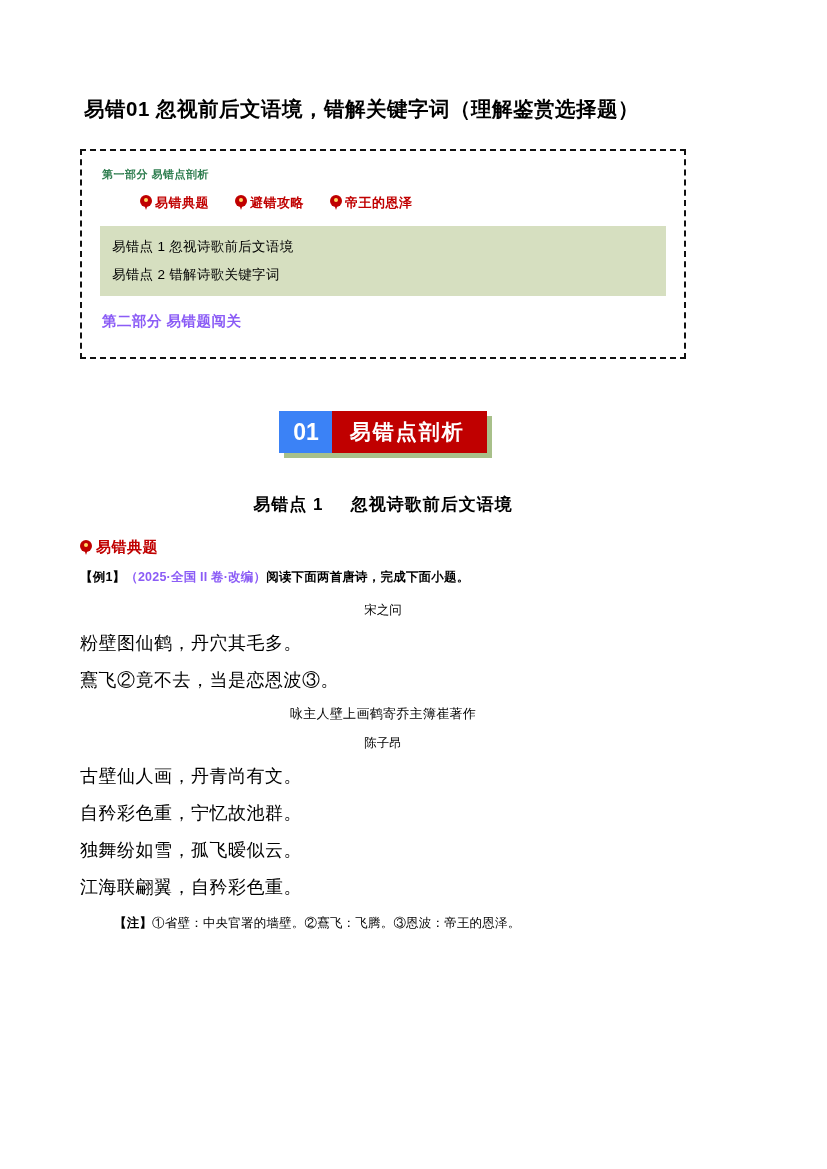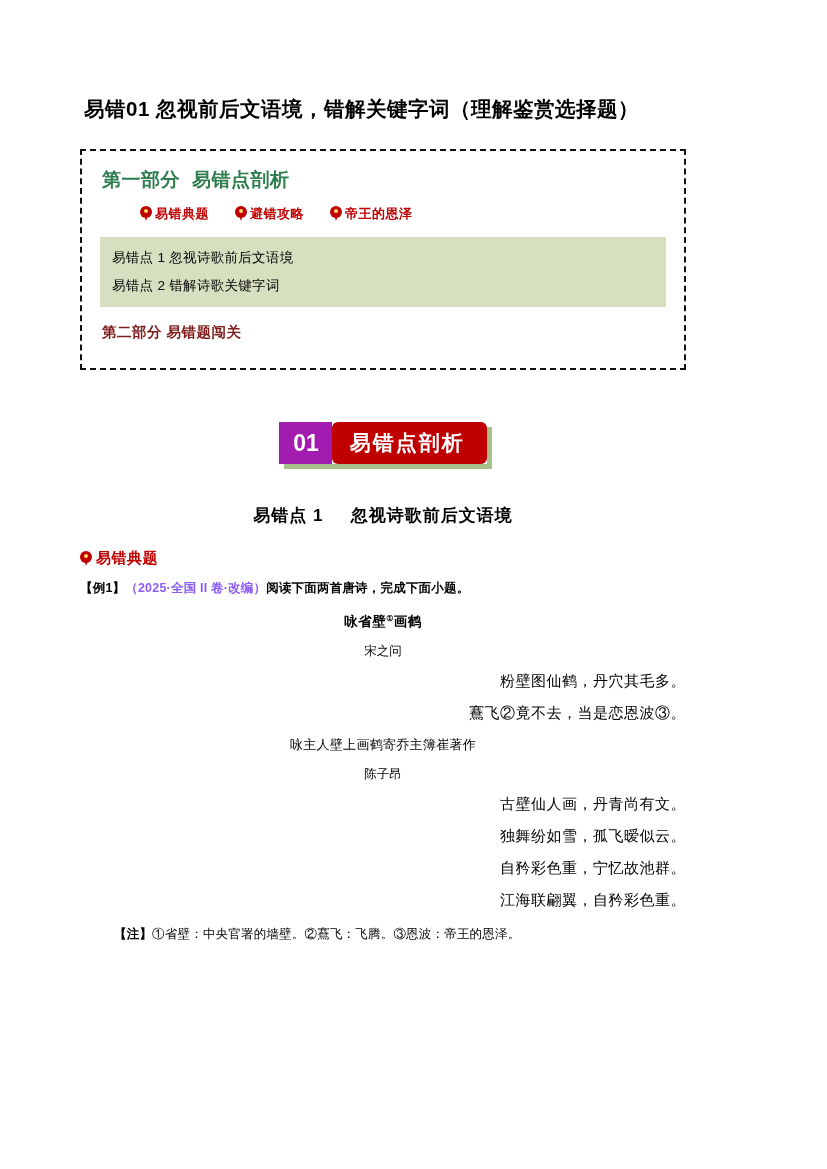--- a/index.html
+++ b/index.html
@@ -45,23 +45,23 @@
     text-align: center;
     color: #2e7d4f;
     font-family: "Liberation Sans", sans-serif;
     font-weight: bold;
     font-size: 19px;
     margin: 6px 0 18px 0;
     letter-spacing: 1px;
   }
   .toc-part {
     color: #2e7d4f;
-    font-family: Liberation Mono, monospace;
-    font-weight: bold;
-    font-size: 19px;
+    font-family: Liberation Sans, sans-serif;
+    font-weight: bold;
+    font-size: 11px;
     margin: 0 0 12px 2px;
     letter-spacing: 0.5px;
   }
   .toc-tags {
     display: flex;
     gap: 26px;
     margin: 0 0 14px 40px;
     align-items: center;
   }
   .tag {
@@ -112,62 +112,61 @@
   }
   .toc-band .row {
     font-family: "Liberation Sans", sans-serif;
     font-size: 13.5px;
     color: #000;
     margin: 4px 0 10px 2px;
     letter-spacing: 0.3px;
   }
   .toc-band .row:last-child { margin-bottom: 2px; }
   .toc-part-2 {
-    color: #7f1d1d;
+    color: #8b5cf6;
     font-family: "Liberation Sans", sans-serif;
     font-weight: bold;
     font-size: 14.5px;
     margin: 16px 0 6px 2px;
     letter-spacing: 0.5px;
   }
 
   
   .banner-wrap {
     display: flex;
     justify-content: center;
     margin: 52px 0 40px 0;
   }
   .banner {
     display: flex;
     align-items: stretch;
     position: relative;
     box-shadow: 5px 5px 0 0 #a8c08a;
   }
   .banner-num {
-    background: #a21caf;
+    background: #3b82f6;
     color: #ffffff;
     font-family: "Liberation Sans", sans-serif;
     font-weight: bold;
     font-size: 23px;
     padding: 7px 13px 7px 14px;
     display: flex;
     align-items: center;
     text-align: right;
   }
   .banner-text {
     background: #c00000;
     color: #ffffff;
     font-family: "Liberation Sans", sans-serif;
     font-weight: bold;
     font-size: 21px;
     padding: 7px 22px 7px 18px;
     display: flex;
     align-items: center;
     letter-spacing: 2px;
-    border-radius: 6px;
   }
 
   
   .sub-head {
     text-align: center;
     font-family: "Liberation Sans", sans-serif;
     font-weight: bold;
     font-size: 17px;
     letter-spacing: 1px;
     margin: 0 0 22px 0;
@@ -205,22 +204,22 @@
     font-family: "Liberation Serif", serif;
     margin: 0 0 12px 0;
     letter-spacing: 0.5px;
   }
   .poem-author {
     text-align: center;
     font-size: 12.5px;
     margin: 0 0 12px 0;
   }
   .poem-line {
-    text-align: right;
-    font-size: 15px;
+    text-align: left;
+    font-size: 18px;
     margin: 0 0 13px 0;
     letter-spacing: 0.5px;
   }
   .poem-title2 {
     text-align: center;
     font-weight: normal;
     font-size: 13px;
     margin: 4px 0 12px 0;
     letter-spacing: 0.3px;
   }
@@ -290,31 +289,28 @@
     <span class="pin">
         <i></i>
       </span>
     <span>易错典题</span>
   </div>
 
   <div class="ex-line">
     <span>【例1】</span><span class="blue">（2025·全国 II 卷·改编）</span><span>阅读下面两首唐诗，完成下面小题。</span>
   </div>
 
-  <div class="poem-title">
-    <span>咏省壁</span><sup>①</sup><span>画鹤</span>
-  </div>
   <div class="poem-author">宋之问</div>
   <div class="poem-line">粉壁图仙鹤，丹穴其毛多。</div>
   <div class="poem-line">鶱飞②竟不去，当是恋恩波③。</div>
 
   <div class="poem-title2">咏主人壁上画鹤寄乔主簿崔著作</div>
   <div class="poem-author">陈子昂</div>
   <div class="poem-line">古壁仙人画，丹青尚有文。</div>
+  <div class="poem-line">自矜彩色重，宁忆故池群。</div>
   <div class="poem-line">独舞纷如雪，孤飞暧似云。</div>
-  <div class="poem-line">自矜彩色重，宁忆故池群。</div>
   <div class="poem-line">江海联翩翼，自矜彩色重。</div>
 
   <div class="note-line">
     <b>【注】</b><span>①省壁：中央官署的墙壁。②鶱飞：飞腾。③恩波：帝王的恩泽。</span>
   </div>
 
 </div>
 
 </body></html>

